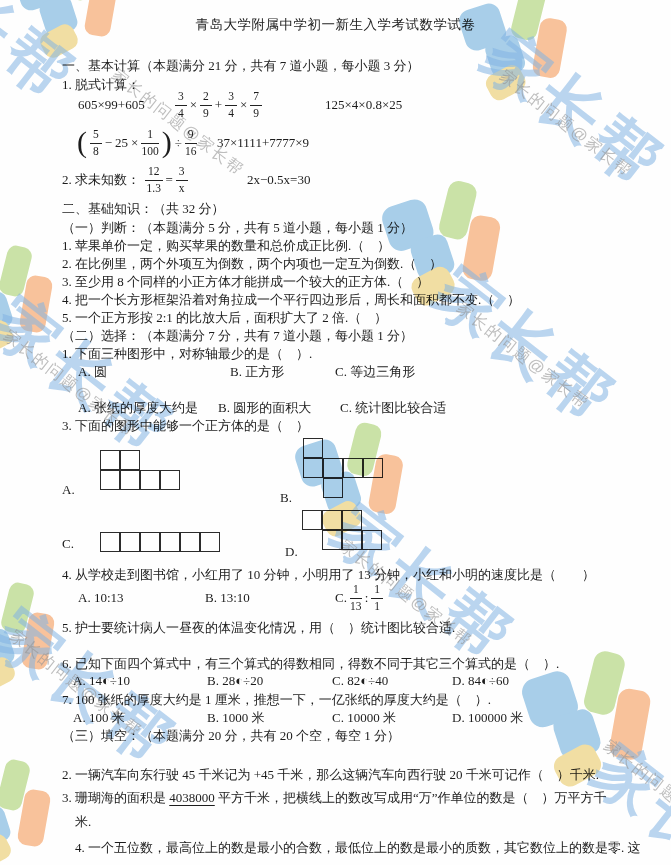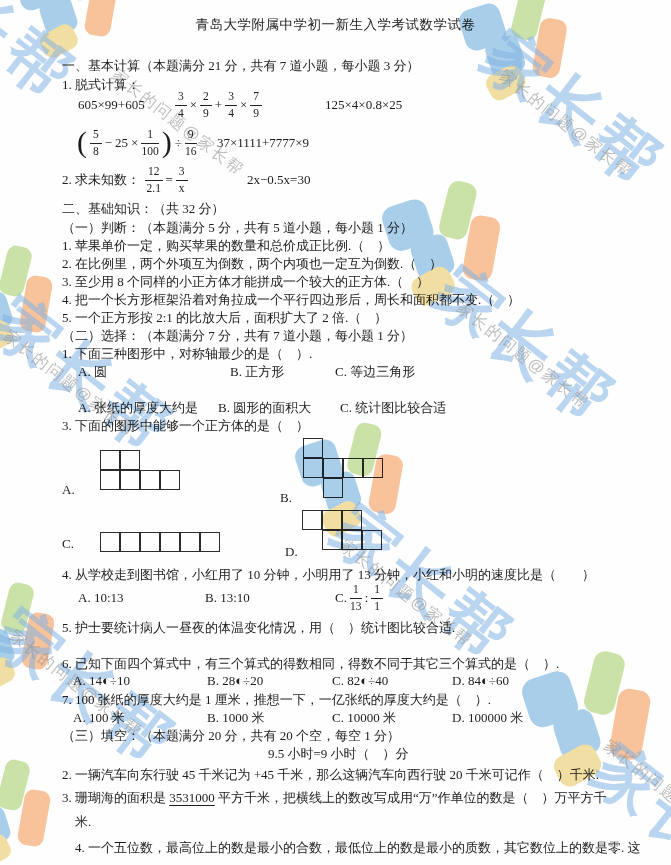--- a/index.html
+++ b/index.html
@@ -166,21 +166,21 @@
         </span>
     </span>
     <span class="mi" style="left:155px">37×1111+7777×9</span>
   </div>
 
   <div class="mrow" style="top:162px;height:36px">
     <span class="mi" style="left:0">2. 求未知数：</span>
     <span class="mi" style="left:83px">
       <span class="frac">
           <span class="fn">12</span>
-          <span class="fd">2.1</span>
+          <span class="fd">1.3</span>
         </span>
       <span>=</span>
       <span class="frac">
           <span class="fn">3</span>
           <span class="fd">x</span>
         </span>
     </span>
     <span class="mi" style="left:185px">2x−0.5x=30</span>
   </div>
 
@@ -265,20 +265,19 @@
   <div class="ln" style="top:691px">7. 100 张纸的厚度大约是 1 厘米，推想一下，一亿张纸的厚度大约是（　）.</div>
   <div class="row" style="top:709px">
     <span class="opt" style="left:11px">A. 100 米</span>
     <span class="opt" style="left:145px">B. 1000 米</span>
     <span class="opt" style="left:270px">C. 10000 米</span>
     <span class="opt" style="left:390px">D. 100000 米</span>
   </div>
 
   <div class="ln" style="top:727px">（三）填空：（本题满分 20 分，共有 20 个空，每空 1 分）</div>
   <div class="row" style="top:745px">
-    <span class="opt" style="left:206px">9.5 小时=9 小时（　）分</span>
   </div>
   <div class="ln" style="top:766px">2. 一辆汽车向东行驶 45 千米记为 +45 千米，那么这辆汽车向西行驶 20 千米可记作（　）千米.</div>
-  <div class="ln" style="top:789px"><span>3. 珊瑚海的面积是 </span><span class="ul">3531000</span><span> 平方千米，把横线上的数改写成用“万”作单位的数是（　）万平方千</span></div>
+  <div class="ln" style="top:789px"><span>3. 珊瑚海的面积是 </span><span class="ul">4038000</span><span> 平方千米，把横线上的数改写成用“万”作单位的数是（　）万平方千</span></div>
   <div class="ln" style="top:813px;left:75px">米.</div>
   <div class="ln" style="top:839px;left:75px">4. 一个五位数，最高位上的数是最小的合数，最低位上的数是最小的质数，其它数位上的数是零. 这</div>
 
 </div>
 
 </body></html>

